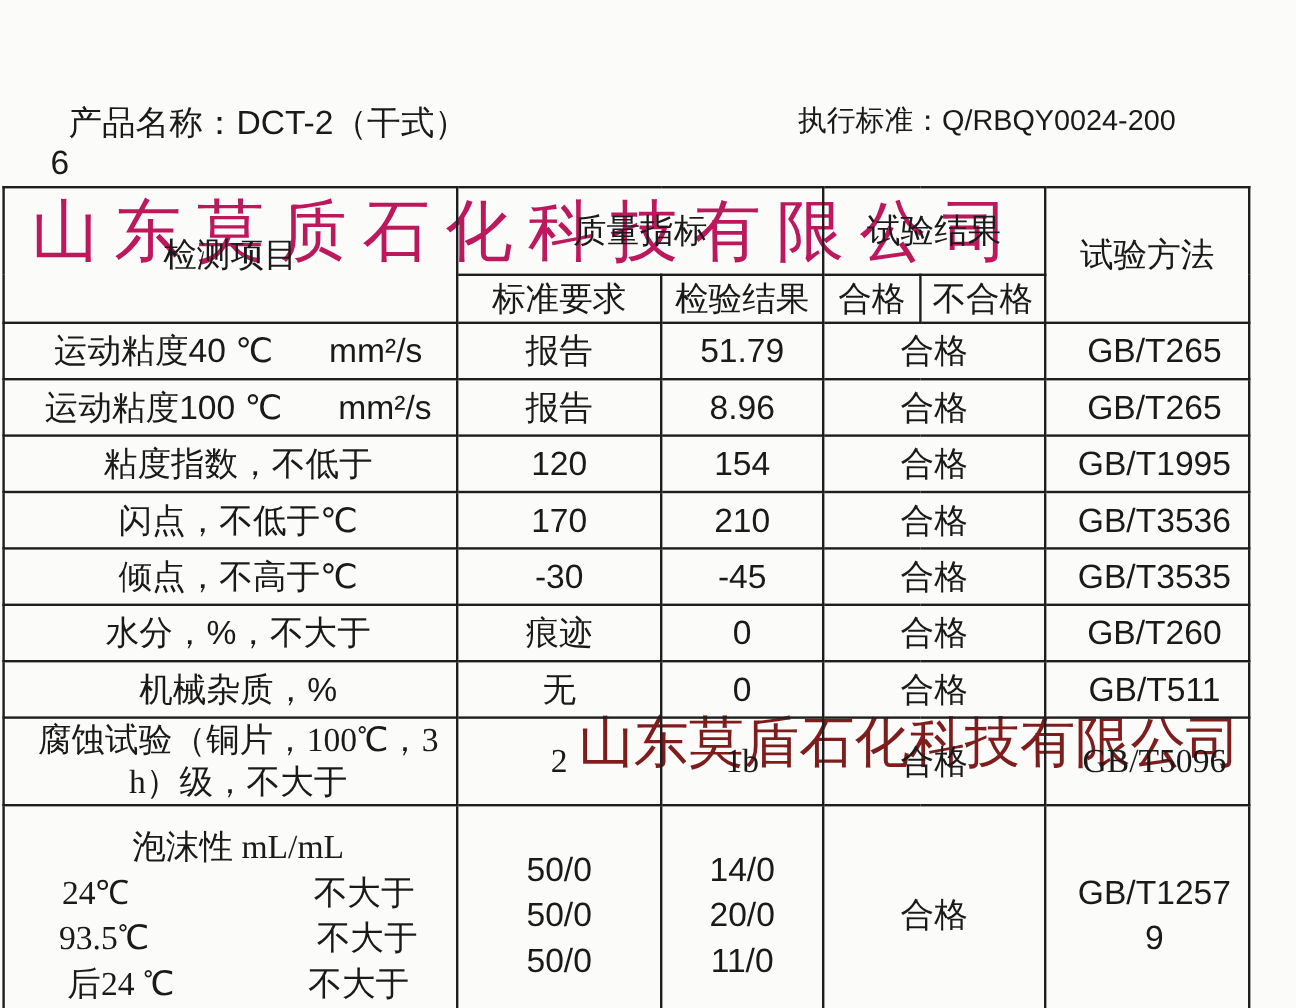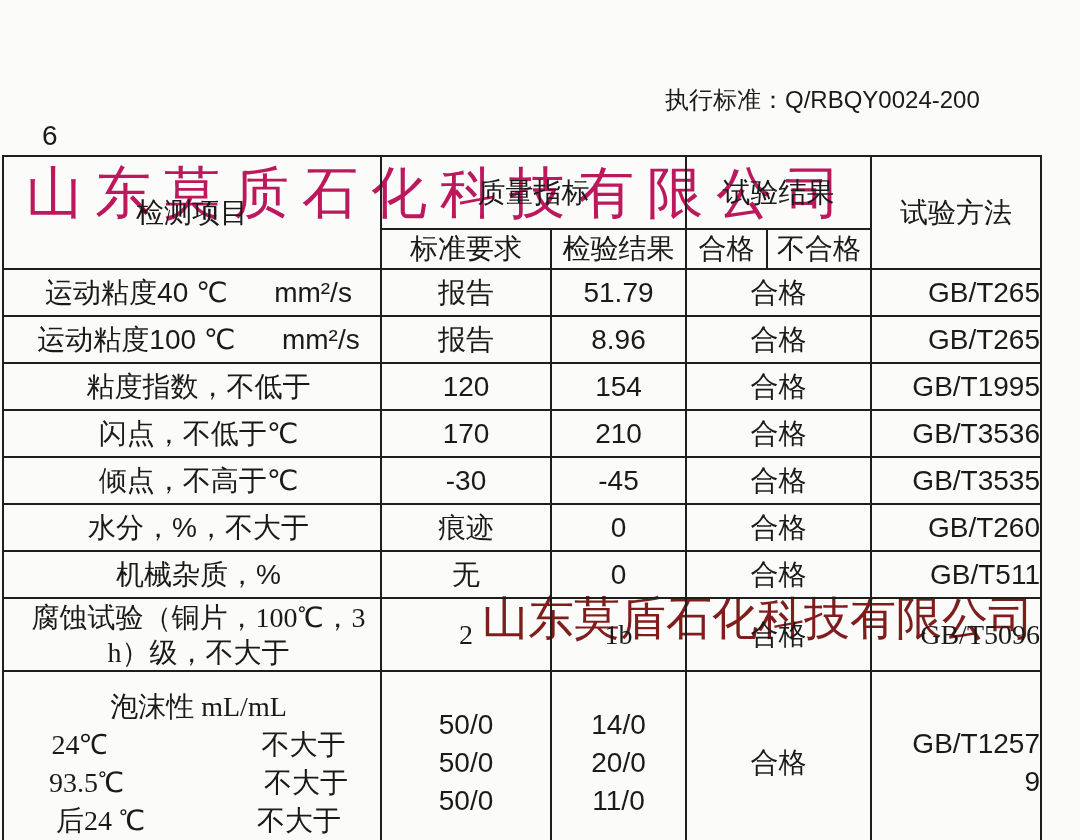--- a/index.html
+++ b/index.html
@@ -32,34 +32,35 @@
     font-size:28px;font-weight:400;
     white-space:pre-wrap;overflow:hidden;
     padding:0;vertical-align:middle;text-align:center;
   }
   thead tr.h1{height:73px;}
   thead tr.h2{height:35px;margin-top:36px;}
   tbody tr{height:47px;}
   tbody tr:nth-child(8){height:73px;font-family:Liberation Serif, serif;}
   tbody tr:nth-child(9){height:186px;}
   td.c-item{text-align:center;padding-left:13px;line-height:35px;}
-  td.c-method{text-align:right;padding-left:12px;line-height:36px;}
+  td.c-method{text-align:center;padding-left:12px;line-height:36px;}
   tbody tr:nth-child(9) td{line-height:38px;}
   tbody tr:nth-child(9) td.c-item{vertical-align:top;padding-top:16px;font-family:Liberation Serif, serif;}
   tfoot td{border-top:5px solid #151515;height:34px;}
 </style>
 </head>
 <body>
 
 <div class="page">
 
   <div class="watermark wm-top">山东莫质石化科技有限公司</div>
   <div class="watermark wm-mid">山东莫盾石化科技有限公司</div>
 
 
+  <span class="product-label">产品名称：DCT-2（干式）</span>
   <span class="standard-label">执行标准：Q/RBQY0024-200</span>
   <span class="standard-wrap">6</span>
 
   <table class="report">
     <colgroup>
       <col style="width:378px">
       <col style="width:170px">
       <col style="width:135px">
       <col style="width:81px">
       <col style="width:104px">

